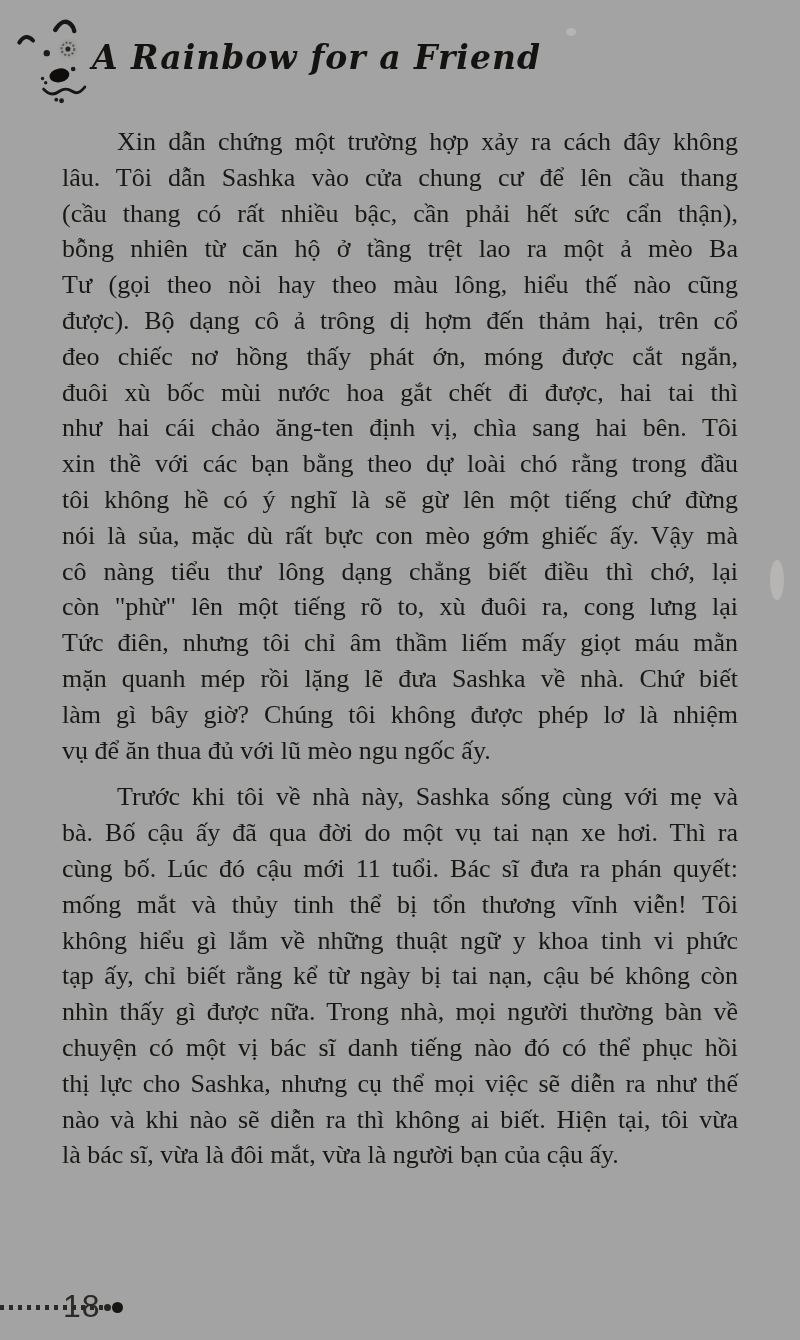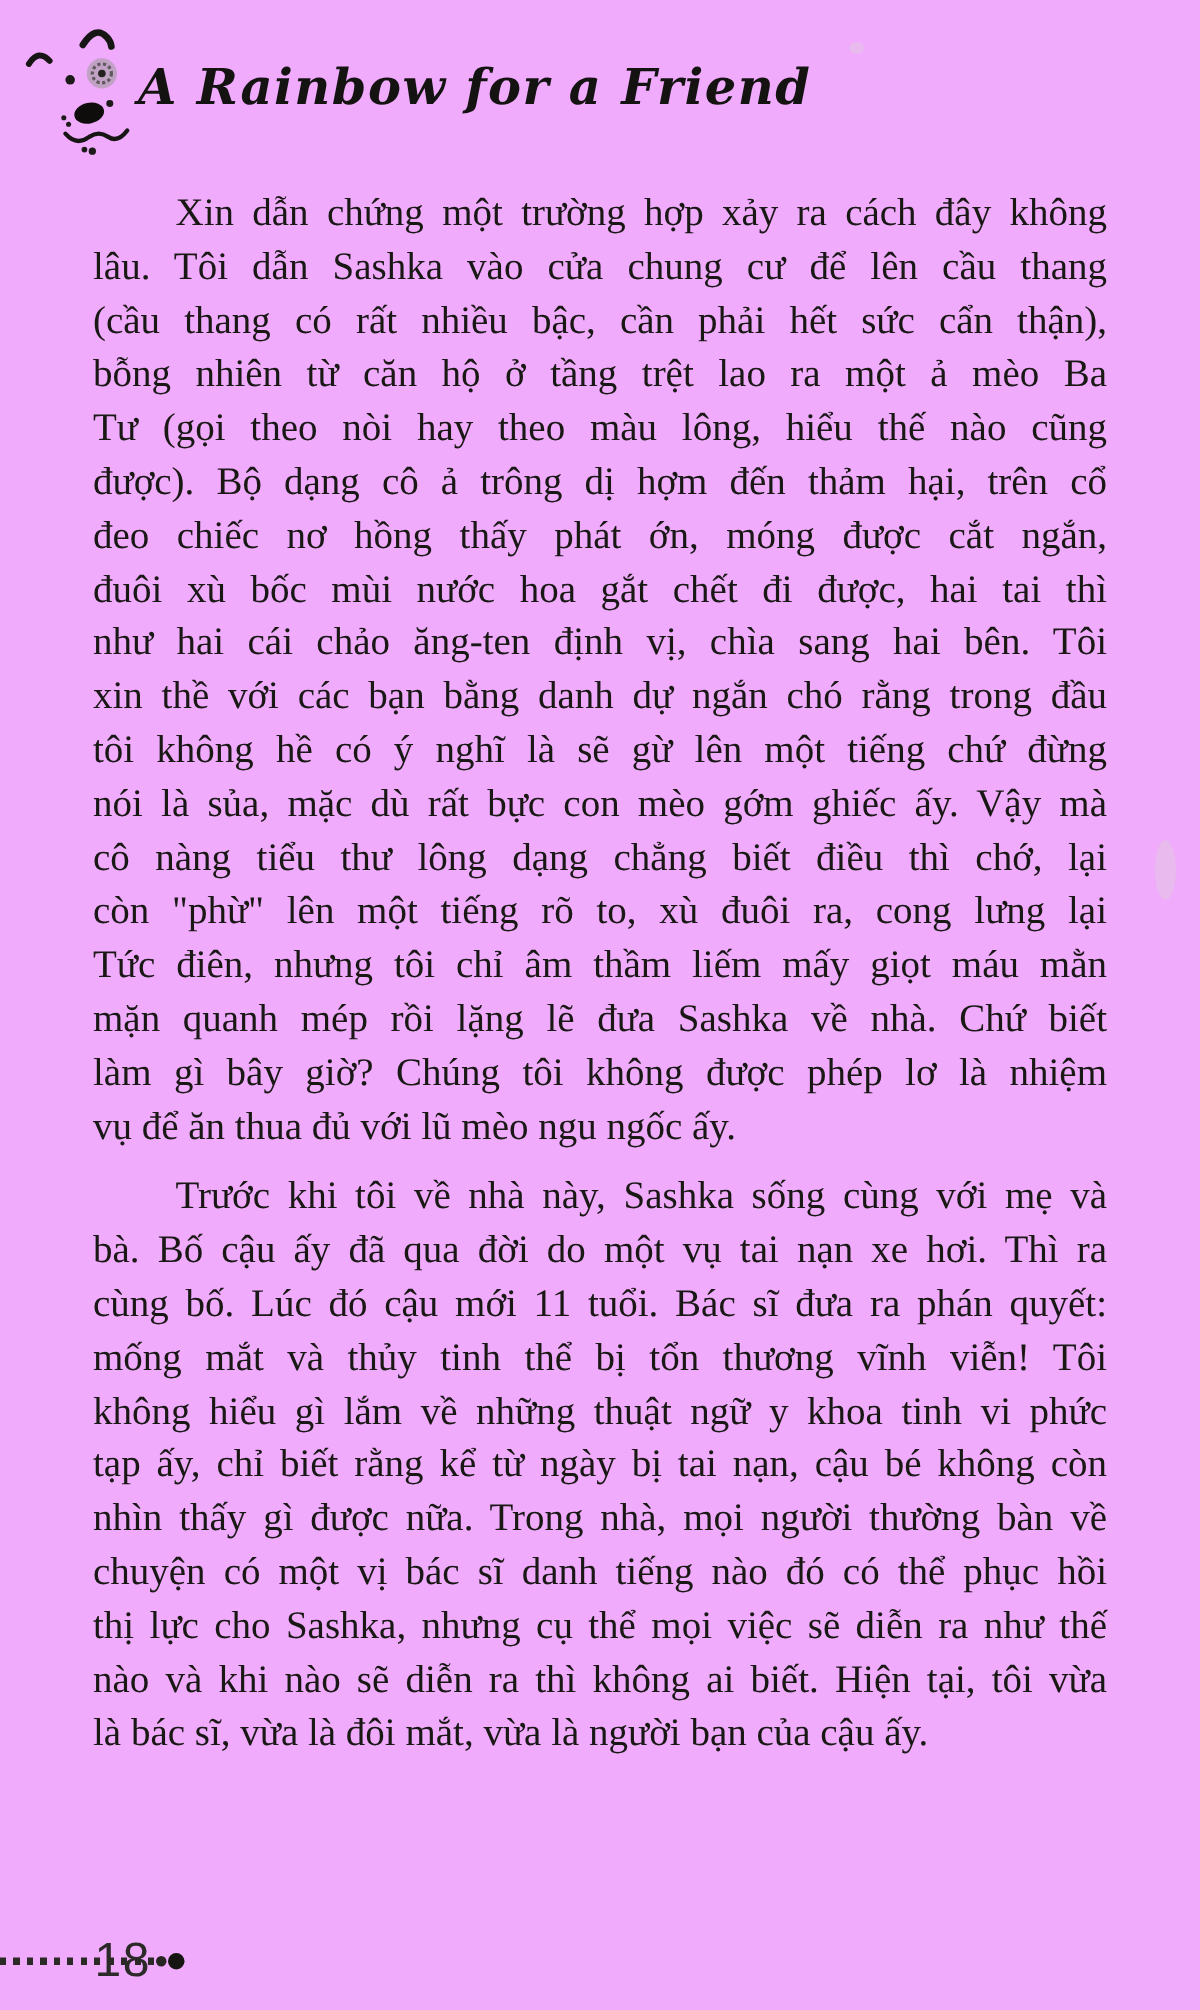--- a/index.html
+++ b/index.html
@@ -1,18 +1,18 @@
 <!DOCTYPE html>
 <html><head>
 <meta charset="utf-8">
 <style>
   html,body{margin:0;padding:0;background:#e8e8e8;}
   .page{
     position:relative;width:800px;height:1340px;margin:0 auto;
-    background:#f0abfc;overflow:hidden;
+    background:#a3a3a3;overflow:hidden;
     font-family:"Liberation Serif", serif;color:#1b1a18;
   }
   
   .dog-icon{position:absolute;left:14px;top:14px;width:74px;height:90px;}
   .header-title{
     position:absolute;left:92px;top:38px;
     font-family:"DejaVu Serif", serif;font-style:italic;font-weight:bold;
     font-size:33px;letter-spacing:1px;color:#141311;white-space:nowrap;
   }
   
@@ -80,21 +80,21 @@
       <div class="para">
         <div class="line first">Xin dẫn chứng một trường hợp xảy ra cách đây không</div>
         <div class="line">lâu. Tôi dẫn Sashka vào cửa chung cư để lên cầu thang</div>
         <div class="line">(cầu thang có rất nhiều bậc, cần phải hết sức cẩn thận),</div>
         <div class="line">bỗng nhiên từ căn hộ ở tầng trệt lao ra một ả mèo Ba</div>
         <div class="line">Tư (gọi theo nòi hay theo màu lông, hiểu thế nào cũng</div>
         <div class="line">được). Bộ dạng cô ả trông dị hợm đến thảm hại, trên cổ</div>
         <div class="line">đeo chiếc nơ hồng thấy phát ớn, móng được cắt ngắn,</div>
         <div class="line">đuôi xù bốc mùi nước hoa gắt chết đi được, hai tai thì</div>
         <div class="line">như hai cái chảo ăng-ten định vị, chìa sang hai bên. Tôi</div>
-        <div class="line">xin thề với các bạn bằng danh dự ngắn chó rằng trong đầu</div>
+        <div class="line">xin thề với các bạn bằng theo dự loài chó rằng trong đầu</div>
         <div class="line">tôi không hề có ý nghĩ là sẽ gừ lên một tiếng chứ đừng</div>
         <div class="line">nói là sủa, mặc dù rất bực con mèo gớm ghiếc ấy. Vậy mà</div>
         <div class="line">cô nàng tiểu thư lông dạng chẳng biết điều thì chớ, lại</div>
         <div class="line">còn "phừ" lên một tiếng rõ to, xù đuôi ra, cong lưng lại</div>
         <div class="line">Tức điên, nhưng tôi chỉ âm thầm liếm mấy giọt máu mằn</div>
         <div class="line">mặn quanh mép rồi lặng lẽ đưa Sashka về nhà. Chứ biết</div>
         <div class="line">làm gì bây giờ? Chúng tôi không được phép lơ là nhiệm</div>
         <div class="line last">vụ để ăn thua đủ với lũ mèo ngu ngốc ấy.</div>
       </div>
       <div class="para">

